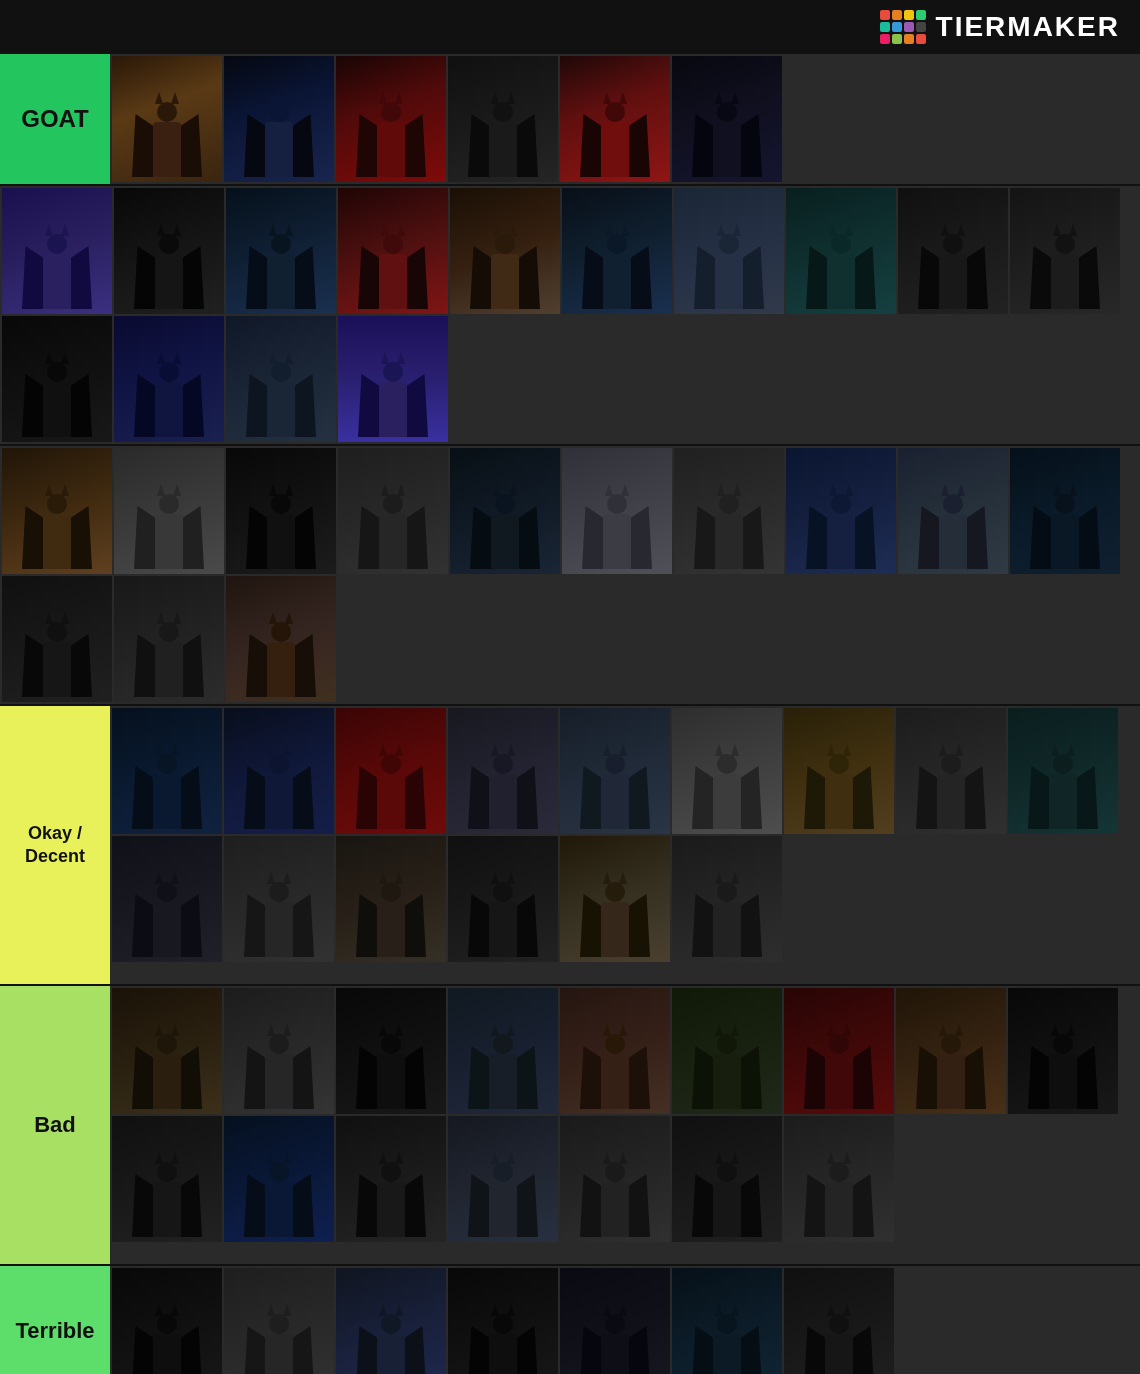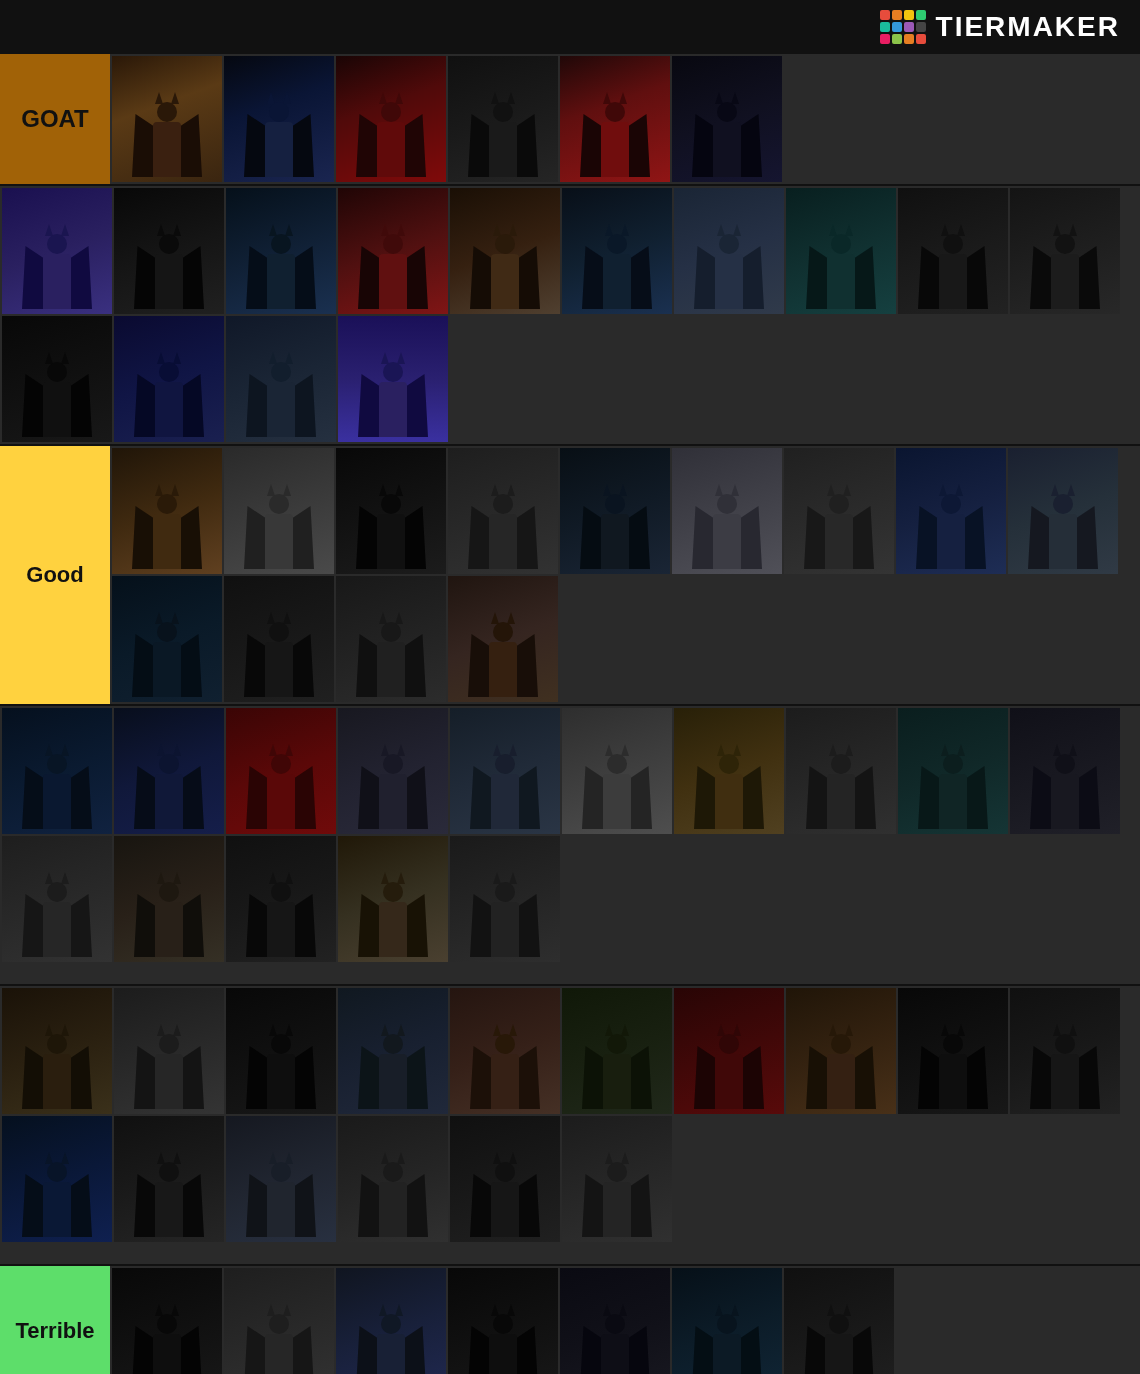--- a/index.html
+++ b/index.html
@@ -91,21 +91,21 @@
       display: flex;
       align-items: center;
       justify-content: center;
       font-size: 10px;
       color: #888;
       background: #333;
       position: relative;
       overflow: hidden;
     }
 
-    .tier-label-goat { background: #a16207; }
+    .tier-label-goat { background: #22c55e; }
     .tier-label-great { background: #ff9a3c; }
     .tier-label-good { background: #ffd23f; }
     .tier-label-okay { background: #e8f05a; }
     .tier-label-bad { background: #a8e063; }
     .tier-label-terrible { background: #5dde6a; }
 
     
     .card-img {
       width: 100%;
       height: 100%;
@@ -472,21 +472,20 @@
                 <div class="ear-left" style="border-bottom-color:#1a1555;"></div>
                 <div class="ear-right" style="border-bottom-color:#1a1555;"></div>
               </div>
             </div>
           </div>
         </div>
     </div>
   </div>
 
   <div class="tier-row" style="min-height: 260px;">
-    <div class="tier-label tier-label-good">Good</div>
     <div class="tier-content">
       <div class="tier-card">
           <div class="tier-card-inner" style="background:linear-gradient(160deg,#201508,#402a10,#604020);">
             <div class="card-img">
               <div class="figure-with-cape">
                 <div class="cape-shape" style="background:#180f05;"></div>
                 <div class="body-shape" style="background:#402a10;"></div>
                 <div class="head-shape" style="background:#2a1a08;"></div>
                 <div class="ear-left" style="border-bottom-color:#2a1a08;"></div>
                 <div class="ear-right" style="border-bottom-color:#2a1a08;"></div>
@@ -648,20 +647,21 @@
                 <div class="ear-left" style="border-bottom-color:#241508;"></div>
                 <div class="ear-right" style="border-bottom-color:#241508;"></div>
               </div>
             </div>
           </div>
         </div>
     </div>
   </div>
 
   <div class="tier-row" style="min-height: 280px;">
+    <div class="tier-label tier-label-okay" style="font-size:18px; line-height:1.3;">Okay /<br>Decent</div>
     <div class="tier-content">
       <div class="tier-card">
           <div class="tier-card-inner" style="background:linear-gradient(160deg,#05101e,#0a1a30,#102240);">
             <div class="card-img">
               <div class="figure-with-cape">
                 <div class="cape-shape" style="background:#050d18;"></div>
                 <div class="body-shape" style="background:#0a1830;"></div>
                 <div class="head-shape" style="background:#081525;"></div>
                 <div class="ear-left" style="border-bottom-color:#081525;"></div>
                 <div class="ear-right" style="border-bottom-color:#081525;"></div>
@@ -849,20 +849,21 @@
                 <div class="ear-left" style="border-bottom-color:#1a1a1a;"></div>
                 <div class="ear-right" style="border-bottom-color:#1a1a1a;"></div>
               </div>
             </div>
           </div>
         </div>
     </div>
   </div>
 
   <div class="tier-row" style="min-height: 280px;">
+    <div class="tier-label tier-label-bad">Bad</div>
     <div class="tier-content">
       <div class="tier-card">
           <div class="tier-card-inner" style="background:linear-gradient(160deg,#1a1208,#2a2010,#3a301a);">
             <div class="card-img">
               <div class="figure-with-cape">
                 <div class="cape-shape" style="background:#130e05;"></div>
                 <div class="body-shape" style="background:#2a1e0e;"></div>
                 <div class="head-shape" style="background:#1e1608;"></div>
                 <div class="ear-left" style="border-bottom-color:#1e1608;"></div>
                 <div class="ear-right" style="border-bottom-color:#1e1608;"></div>

